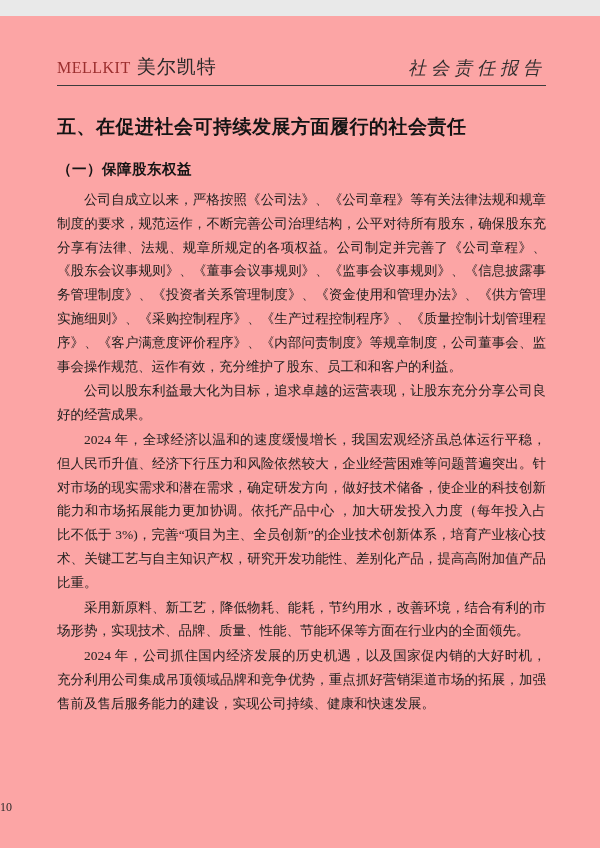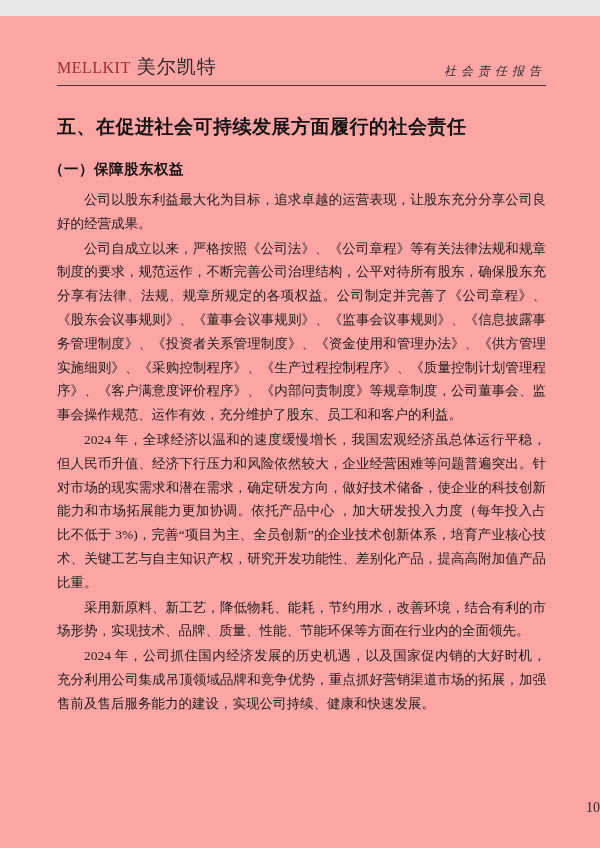--- a/index.html
+++ b/index.html
@@ -41,21 +41,21 @@
     font-size: 16px;
     letter-spacing: 0.5px;
     color: #9c2f2f;
   }
   .brand-cn {
     font-size: 19px;
     color: #2a2a2a;
     letter-spacing: 1px;
   }
   .doc-title {
-    font-size: 12px;
+    font-size: 18px;
     color: #332f2f;
     letter-spacing: 5px;
     font-style: italic;
     white-space: nowrap;
   }
 
   
   .chapter-title {
     position: absolute;
     top: 85px;
@@ -64,21 +64,21 @@
     font-family: "Liberation Sans", sans-serif;
     font-size: 19px;
     font-weight: bold;
     color: #141414;
     letter-spacing: 0.5px;
     white-space: nowrap;
   }
   .section-title {
     position: absolute;
     top: 132px;
-    left: 49px;
+    left: 57px;
     font-family: "Liberation Sans", sans-serif;
     font-size: 14.5px;
     font-weight: bold;
     color: #141414;
     letter-spacing: 0.5px;
   }
 
   
   .body-text {
     position: absolute;
@@ -97,46 +97,45 @@
   .body-text p + p {
     margin-top: 1px;
   }
 
   
   .page-number {
     position: absolute;
     top: 784px;
     left: 0;
     right: 0;
-    text-align: right;
-    font-size: 14px;
+    text-align: left;
+    font-size: 12px;
     color: #2a2a2a;
-    padding-left: 16px;
   }
 </style>
 </head>
 <body>
 
 <div class="page">
 
   <div class="header">
     <div class="brand-block">
       <span class="brand-en">MELLKIT</span>
       <span class="brand-cn">美尔凯特</span>
     </div>
     <div class="doc-title">社会责任报告</div>
   </div>
 
   <h1 class="chapter-title">五、在促进社会可持续发展方面履行的社会责任</h1>
 
   <h2 class="section-title">（一）保障股东权益</h2>
 
   <div class="body-text">
+    <p>公司自成立以来，严格按照《公司法》、《公司章程》等有关法律法规和规章制度的要求，规范运作，不断完善公司治理结构，公平对待所有股东，确保股东充分享有法律、法规、规章所规定的各项权益。公司制定并完善了《公司章程》、《股东会议事规则》、《董事会议事规则》、《监事会议事规则》、《信息披露事务管理制度》、《投资者关系管理制度》、《资金使用和管理办法》、《供方管理实施细则》、《采购控制程序》、《生产过程控制程序》、《质量控制计划管理程序》、《客户满意度评价程序》、《内部问责制度》等规章制度，公司董事会、监事会操作规范、运作有效，充分维护了股东、员工和和客户的利益。</p>
     <p>公司以股东利益最大化为目标，追求卓越的运营表现，让股东充分分享公司良好的经营成果。</p>
-    <p>公司自成立以来，严格按照《公司法》、《公司章程》等有关法律法规和规章制度的要求，规范运作，不断完善公司治理结构，公平对待所有股东，确保股东充分享有法律、法规、规章所规定的各项权益。公司制定并完善了《公司章程》、《股东会议事规则》、《董事会议事规则》、《监事会议事规则》、《信息披露事务管理制度》、《投资者关系管理制度》、《资金使用和管理办法》、《供方管理实施细则》、《采购控制程序》、《生产过程控制程序》、《质量控制计划管理程序》、《客户满意度评价程序》、《内部问责制度》等规章制度，公司董事会、监事会操作规范、运作有效，充分维护了股东、员工和和客户的利益。</p>
     <p>2024 年，全球经济以温和的速度缓慢增长，我国宏观经济虽总体运行平稳，但人民币升值、经济下行压力和风险依然较大，企业经营困难等问题普遍突出。针对市场的现实需求和潜在需求，确定研发方向，做好技术储备，使企业的科技创新能力和市场拓展能力更加协调。依托产品中心 ，加大研发投入力度（每年投入占比不低于 3%)，完善“项目为主、全员创新”的企业技术创新体系，培育产业核心技术、关键工艺与自主知识产权，研究开发功能性、差别化产品，提高高附加值产品比重。</p>
     <p>采用新原料、新工艺，降低物耗、能耗，节约用水，改善环境，结合有利的市场形势，实现技术、品牌、质量、性能、节能环保等方面在行业内的全面领先。</p>
     <p>2024 年，公司抓住国内经济发展的历史机遇，以及国家促内销的大好时机，充分利用公司集成吊顶领域品牌和竞争优势，重点抓好营销渠道市场的拓展，加强售前及售后服务能力的建设，实现公司持续、健康和快速发展。</p>
   </div>
 
   <div class="page-number">10</div>
 
 </div>
 
 </body></html>

